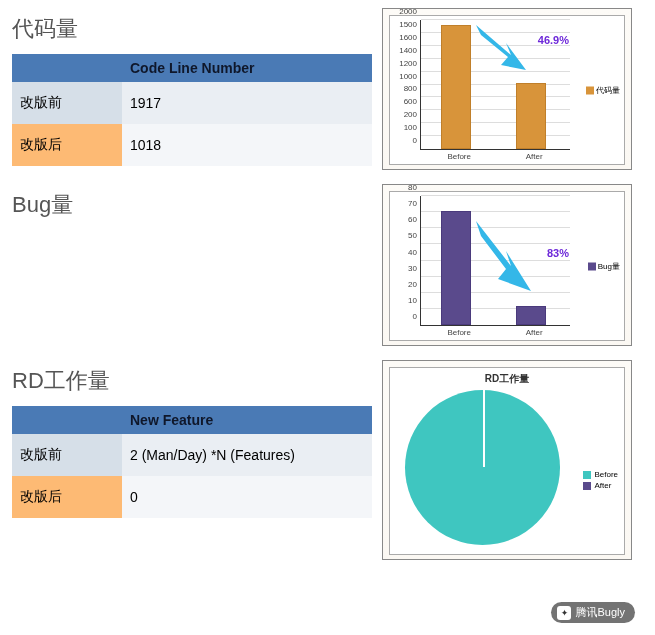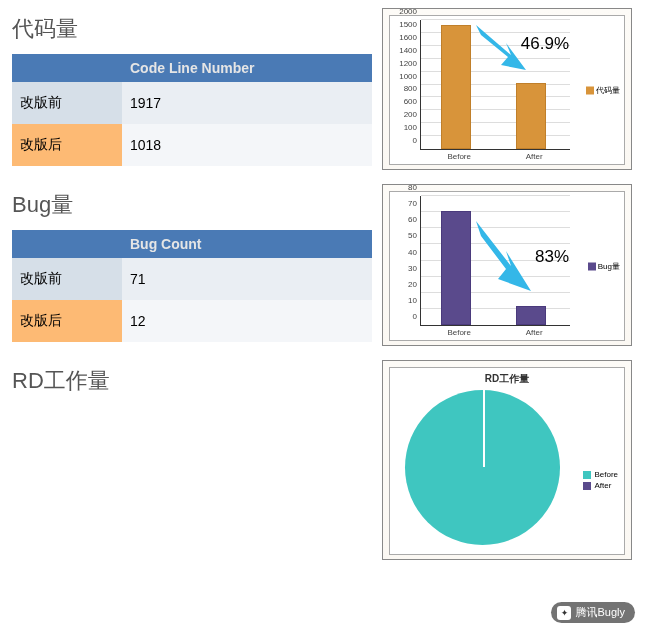--- a/index.html
+++ b/index.html
@@ -2,38 +2,38 @@
 <html><head>
   <meta charset="utf-8">
   <style>
     * { margin: 0; padding: 0; box-sizing: border-box; }
     body { font-family: Arial, "Microsoft YaHei", sans-serif; background: #fff; width: 655px; height: 635px; position: relative; padding: 8px 12px; }
     .section { display: flex; align-items: flex-start; gap: 10px; margin-bottom: 14px; }
     .left-col { flex: 0 0 360px; }
     .section-title { font-size: 22px; color: #555; margin-bottom: 10px; margin-top: 6px; }
     table { border-collapse: collapse; width: 100%; }
     th.blank { background: #4A7AB5; width: 110px; height: 28px; }
-    th.header { background: #4A7AB5; color: #e5e5e5; font-weight: bold; text-align: left; padding: 4px 8px; height: 24px; font-size: 14px; }
+    th.header { background: #4A7AB5; color: #0f172a; font-weight: bold; text-align: left; padding: 4px 8px; height: 24px; font-size: 14px; }
     td.label { background: #D6DFE8; padding: 12px 8px; font-size: 14px; width: 110px; }
     td.value { background: #EAEEF3; padding: 4px 8px; font-size: 14px; }
     tr:nth-child(3) td.label { background: #fdba74; }
     tr:nth-child(3) td.value { background: #F4F6F9; }
     .chart-box { border: 1px solid #888; background: linear-gradient(#FDFBF7, #FBF8F3); padding: 6px 6px 4px 6px; position: relative; flex: 0 0 250px; }
     .chart-inner { border: 1px solid #aaa; background: #fff; position: relative; }
     .bar-chart { width: 150px; height: 130px; border-left: 1px solid #333; border-bottom: 1px solid #333; position: relative; margin-left: 30px; margin-top: 4px; }
     .grid-line { position: absolute; left: 0; right: 0; border-top: 1px solid #ddd; }
     .bar { position: absolute; bottom: 0; width: 30px; }
     .bar.orange { background: #D8943A; border: 1px solid #C07F2A; }
     .bar.purple { background: #5A4A8C; border: 1px solid #4A3A7C; }
     .y-ticks { position: absolute; left: -30px; top: 0; bottom: 0; width: 28px; font-size: 8px; color: #444; }
     .y-tick { position: absolute; right: 2px; transform: translateY(-50%); margin-left: 8px; }
     .x-labels { display: flex; justify-content: space-around; font-size: 8px; color: #444; margin-left: 30px; width: 150px; padding-top: 2px; }
     .legend { position: absolute; right: 4px; top: 50%; transform: translateY(-50%); font-size: 8px; display: flex; align-items: center; gap: 2px; }
     .legend-sq { width: 8px; height: 8px; display: inline-block; }
-    .callout { position: absolute; font-size: 17px; font-weight: normal; color: #000000; }
+    .callout { position: absolute; font-size: 11px; font-weight: bold; color: #6d28d9; }
     .pie-chart-box { width: 244px; height: 200px; }
     .pie-title { text-align: center; font-size: 10px; font-weight: bold; padding: 4px 0; color: #333; }
     .pie { width: 155px; height: 155px; border-radius: 50%; background: #3FC6C0; position: relative; margin-left: 15px; }
     .pie-slice { position: absolute; top: 0; left: 50%; width: 2px; height: 77px; background: #fff; transform-origin: bottom center; }
     .pie-legend { position: absolute; right: 6px; top: 55%; font-size: 8px; }
     .pie-legend div { display: flex; align-items: center; gap: 3px; margin-bottom: 2px; }
     .watermark { position: absolute; right: 20px; bottom: 12px; background: rgba(0,0,0,0.55); color: #fff; font-size: 11px; padding: 3px 10px 3px 6px; border-radius: 12px; display: flex; align-items: center; gap: 4px; }
     .wm-icon { width: 14px; height: 14px; background: #fff; border-radius: 3px; display: flex; align-items: center; justify-content: center; font-size: 9px; color: #333; }
   </style>
 </head>
@@ -100,36 +100,20 @@
           <span class="legend-sq" style="background:#D8943A"></span>
           <span>代码量</span>
         </div>
     </div>
   </div>
 </div>
 
 <div class="section">
   <div class="left-col">
     <div class="section-title">Bug量</div>
-    <table>
-      <tbody>
-          <tr>
-            <th class="blank"></th>
-            <th class="header">Bug Count</th>
-          </tr>
-      <tr>
-            <td class="label">改版前</td>
-            <td class="value">71</td>
-          </tr>
-      <tr>
-            <td class="label">改版后</td>
-            <td class="value">12</td>
-          </tr>
-    </tbody>
-      </table>
   </div>
   <div class="chart-box">
     <div class="chart-inner" style="height:150px; padding-right:50px;">
       <div class="bar-chart">
         <div class="y-ticks">
           <span class="y-tick" style="bottom:0%">0</span>
           <span class="y-tick" style="bottom:12.5%">10</span>
           <span class="y-tick" style="bottom:25%">20</span>
           <span class="y-tick" style="bottom:37.5%">30</span>
           <span class="y-tick" style="bottom:50%">40</span>
@@ -161,20 +145,36 @@
           <span class="legend-sq" style="background:#5A4A8C"></span>
           <span>Bug量</span>
         </div>
     </div>
   </div>
 </div>
 
 <div class="section">
   <div class="left-col">
     <div class="section-title">RD工作量</div>
+    <table>
+      <tbody>
+          <tr>
+            <th class="blank"></th>
+            <th class="header">New Feature</th>
+          </tr>
+      <tr>
+            <td class="label">改版前</td>
+            <td class="value">2 (Man/Day) *N (Features)</td>
+          </tr>
+      <tr>
+            <td class="label">改版后</td>
+            <td class="value">0</td>
+          </tr>
+    </tbody>
+      </table>
   </div>
   <div class="chart-box pie-chart-box">
     <div class="chart-inner" style="height:100%; position:relative;">
       <div class="pie-title">RD工作量</div>
       <div class="pie">
         <div class="pie-slice"></div>
       </div>
       <div class="pie-legend">
         <div>
             <span class="legend-sq" style="background:#3FC6C0"></span>

